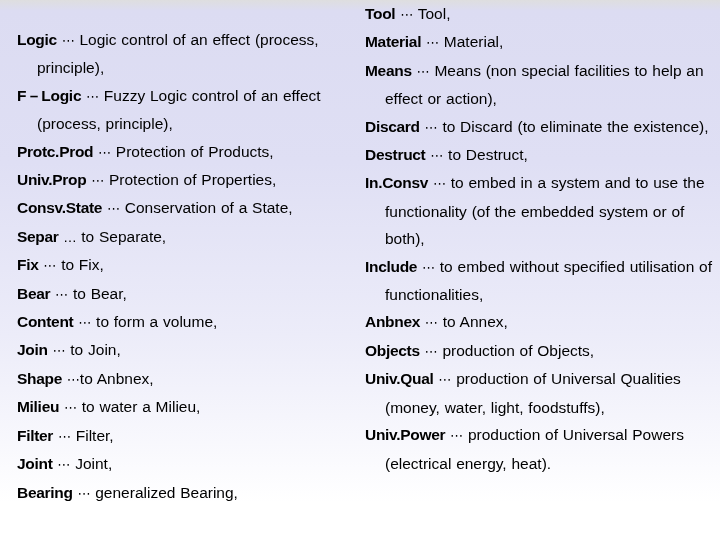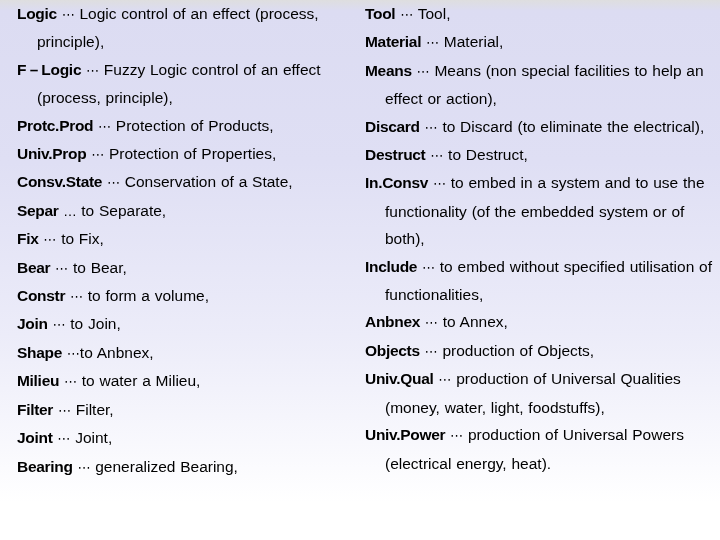--- a/index.html
+++ b/index.html
@@ -26,20 +26,21 @@
     flex-direction: row;
     align-items: flex-start;
     width: 720px;
   }
   .column {
     box-sizing: border-box;
   }
   .column-left {
     width: 355px;
     padding-left: 17px;
+    padding-top: 26px;
   }
   .column-right {
     width: 365px;
     padding-left: 10px;
   }
   .entry {
     font-size: 15.5px;
     line-height: 27.4px;
     padding-left: 20px;
     text-indent: -20px;
@@ -70,34 +71,34 @@
 
     <div class="column column-left" id="left-column">
         <p class="entry"><span class="term">Logic</span> <span class="sep">⋯</span> <span class="def">Logic control of an effect (process, principle),</span></p>
         <p class="entry"><span class="term">F－Logic</span> <span class="sep">⋯</span> <span class="def">Fuzzy Logic control of an effect (process, principle),</span></p>
         <p class="entry"><span class="term">Protc.Prod</span> <span class="sep">⋯</span> <span class="def">Protection of  Products,</span></p>
         <p class="entry"><span class="term">Univ.Prop</span> <span class="sep">⋯</span> <span class="def">Protection of Properties,</span></p>
         <p class="entry"><span class="term">Consv.State</span> <span class="sep">⋯</span> <span class="def">Conservation of  a State,</span></p>
         <p class="entry"><span class="term">Separ</span> <span class="sep">…</span> <span class="def">to Separate,</span></p>
         <p class="entry"><span class="term">Fix</span> <span class="sep">⋯</span> <span class="def">to Fix,</span></p>
         <p class="entry"><span class="term">Bear</span> <span class="sep">⋯</span> <span class="def">to Bear,</span></p>
-        <p class="entry"><span class="term">Constr</span> <span class="sep">⋯</span> <span class="def">to form a volume,</span></p>
+        <p class="entry"><span class="term">Content</span> <span class="sep">⋯</span> <span class="def">to form a volume,</span></p>
         <p class="entry"><span class="term">Join</span> <span class="sep">⋯</span> <span class="def">to Join,</span></p>
         <p class="entry"><span class="term">Shape</span> <span class="sep">⋯</span><span class="def">to Anbnex,</span></p>
         <p class="entry"><span class="term">Milieu</span> <span class="sep">⋯</span> <span class="def">to water a Milieu,</span></p>
         <p class="entry"><span class="term">Filter</span> <span class="sep">⋯</span> <span class="def">Filter,</span></p>
         <p class="entry"><span class="term">Joint</span> <span class="sep">⋯</span> <span class="def">Joint,</span></p>
         <p class="entry"><span class="term">Bearing</span> <span class="sep">⋯</span> <span class="def">generalized  Bearing,</span></p>
       </div>
 
     <div class="column column-right" id="right-column">
         <p class="entry"><span class="term">Tool</span> <span class="sep">⋯</span> <span class="def">Tool,</span></p>
         <p class="entry"><span class="term">Material</span> <span class="sep">⋯</span> <span class="def">Material,</span></p>
         <p class="entry"><span class="term">Means</span> <span class="sep">⋯</span> <span class="def">Means (non special facilities  to help an effect or action),</span></p>
-        <p class="entry"><span class="term">Discard</span> <span class="sep">⋯</span> <span class="def">to Discard (to eliminate the electrical),</span></p>
+        <p class="entry"><span class="term">Discard</span> <span class="sep">⋯</span> <span class="def">to Discard (to eliminate the existence),</span></p>
         <p class="entry"><span class="term">Destruct</span> <span class="sep">⋯</span> <span class="def">to Destruct,</span></p>
         <p class="entry"><span class="term">In.Consv</span> <span class="sep">⋯</span> <span class="def">to embed in a system and to use the functionality (of the embedded system or of both),</span></p>
         <p class="entry"><span class="term">Include</span> <span class="sep">⋯</span> <span class="def">to embed without specified utilisation of functionalities,</span></p>
         <p class="entry"><span class="term">Anbnex</span> <span class="sep">⋯</span> <span class="def">to Annex,</span></p>
         <p class="entry"><span class="term">Objects</span> <span class="sep">⋯</span> <span class="def">production of Objects,</span></p>
         <p class="entry"><span class="term">Univ.Qual</span> <span class="sep">⋯</span> <span class="def">production of Universal Qualities (money, water, light, foodstuffs),</span></p>
         <p class="entry"><span class="term">Univ.Power</span> <span class="sep">⋯</span> <span class="def">production of Universal Powers (electrical energy, heat).</span></p>
       </div>
 
   </div>

